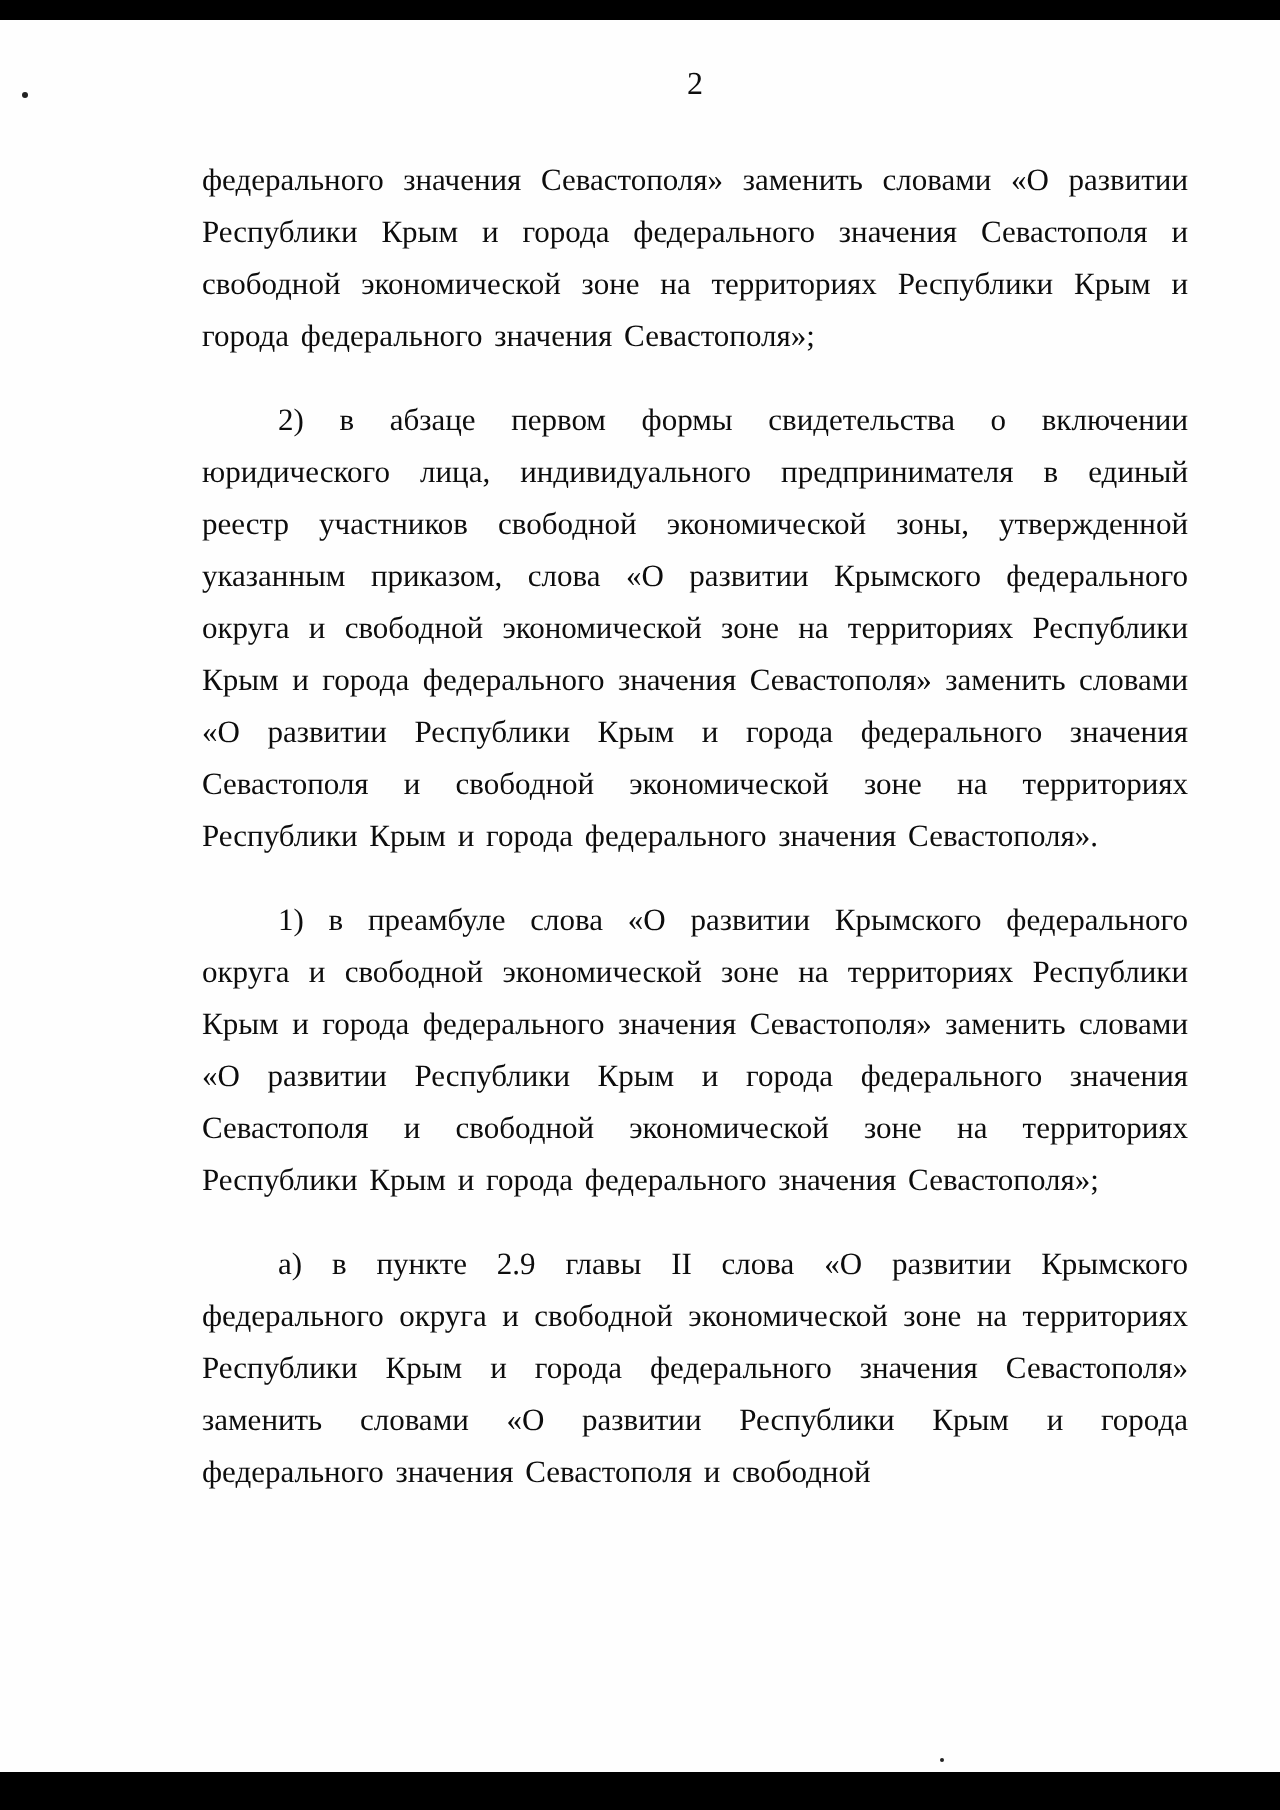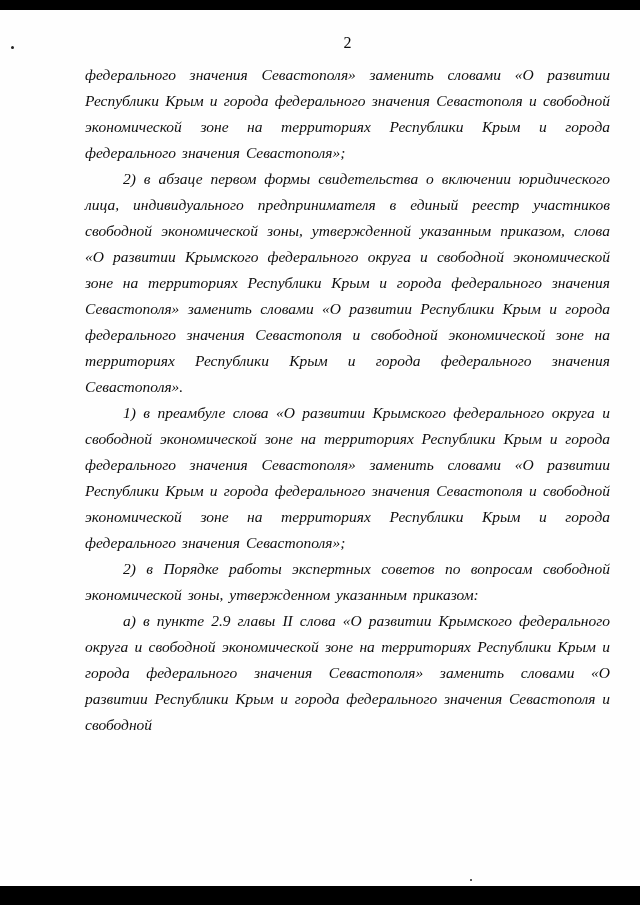--- a/index.html
+++ b/index.html
@@ -43,24 +43,23 @@
     position: absolute;
     top: 62px;
     left: 85px;
     right: 30px;
     font-size: 15.5px;
     line-height: 26px;
     text-align: justify;
     word-spacing: 2px;
   }
   .para {
-    margin: 0;
+    margin: 16px;
     padding: 0;
     text-indent: 38px;
-    font-style: italic;
   }
   .para.no-indent {
     text-indent: 0;
   }
   .artifact-dot {
     position: absolute;
     width: 3px;
     height: 3px;
     border-radius: 50%;
     background: #222;
@@ -77,19 +76,18 @@
 
   <div class="artifact-dot d1"></div>
   <div class="artifact-dot d2"></div>
 
   <div class="page-number">2</div>
 
   <div class="content">
     <p class="para no-indent">федерального значения Севастополя» заменить словами «О развитии Республики Крым и города федерального значения Севастополя и свободной экономической зоне на территориях Республики Крым и города федерального значения Севастополя»;</p>
     <p class="para">2) в абзаце первом формы свидетельства о включении юридического лица, индивидуального предпринимателя в единый реестр участников свободной экономической зоны, утвержденной указанным приказом, слова «О развитии Крымского федерального округа и свободной экономической зоне на территориях Республики Крым и города федерального значения Севастополя» заменить словами «О развитии Республики Крым и города федерального значения Севастополя и свободной экономической зоне на территориях Республики Крым и города федерального значения Севастополя».</p>
     <p class="para">1) в преамбуле слова «О развитии Крымского федерального округа и свободной экономической зоне на территориях Республики Крым и города федерального значения Севастополя» заменить словами «О развитии Республики Крым и города федерального значения Севастополя и свободной экономической зоне на территориях Республики Крым и города федерального значения Севастополя»;</p>
-    <p class="para">2) в Порядке работы экспертных советов по вопросам свободной экономической зоны, утвержденном указанным приказом:</p>
     <p class="para">а) в пункте 2.9 главы II слова «О развитии Крымского федерального округа и свободной экономической зоне на территориях Республики Крым и города федерального значения Севастополя» заменить словами «О развитии Республики Крым и города федерального значения Севастополя и свободной</p>
   </div>
 
   <div class="bar bottom"></div>
 
 </div>
 
 </body></html>

